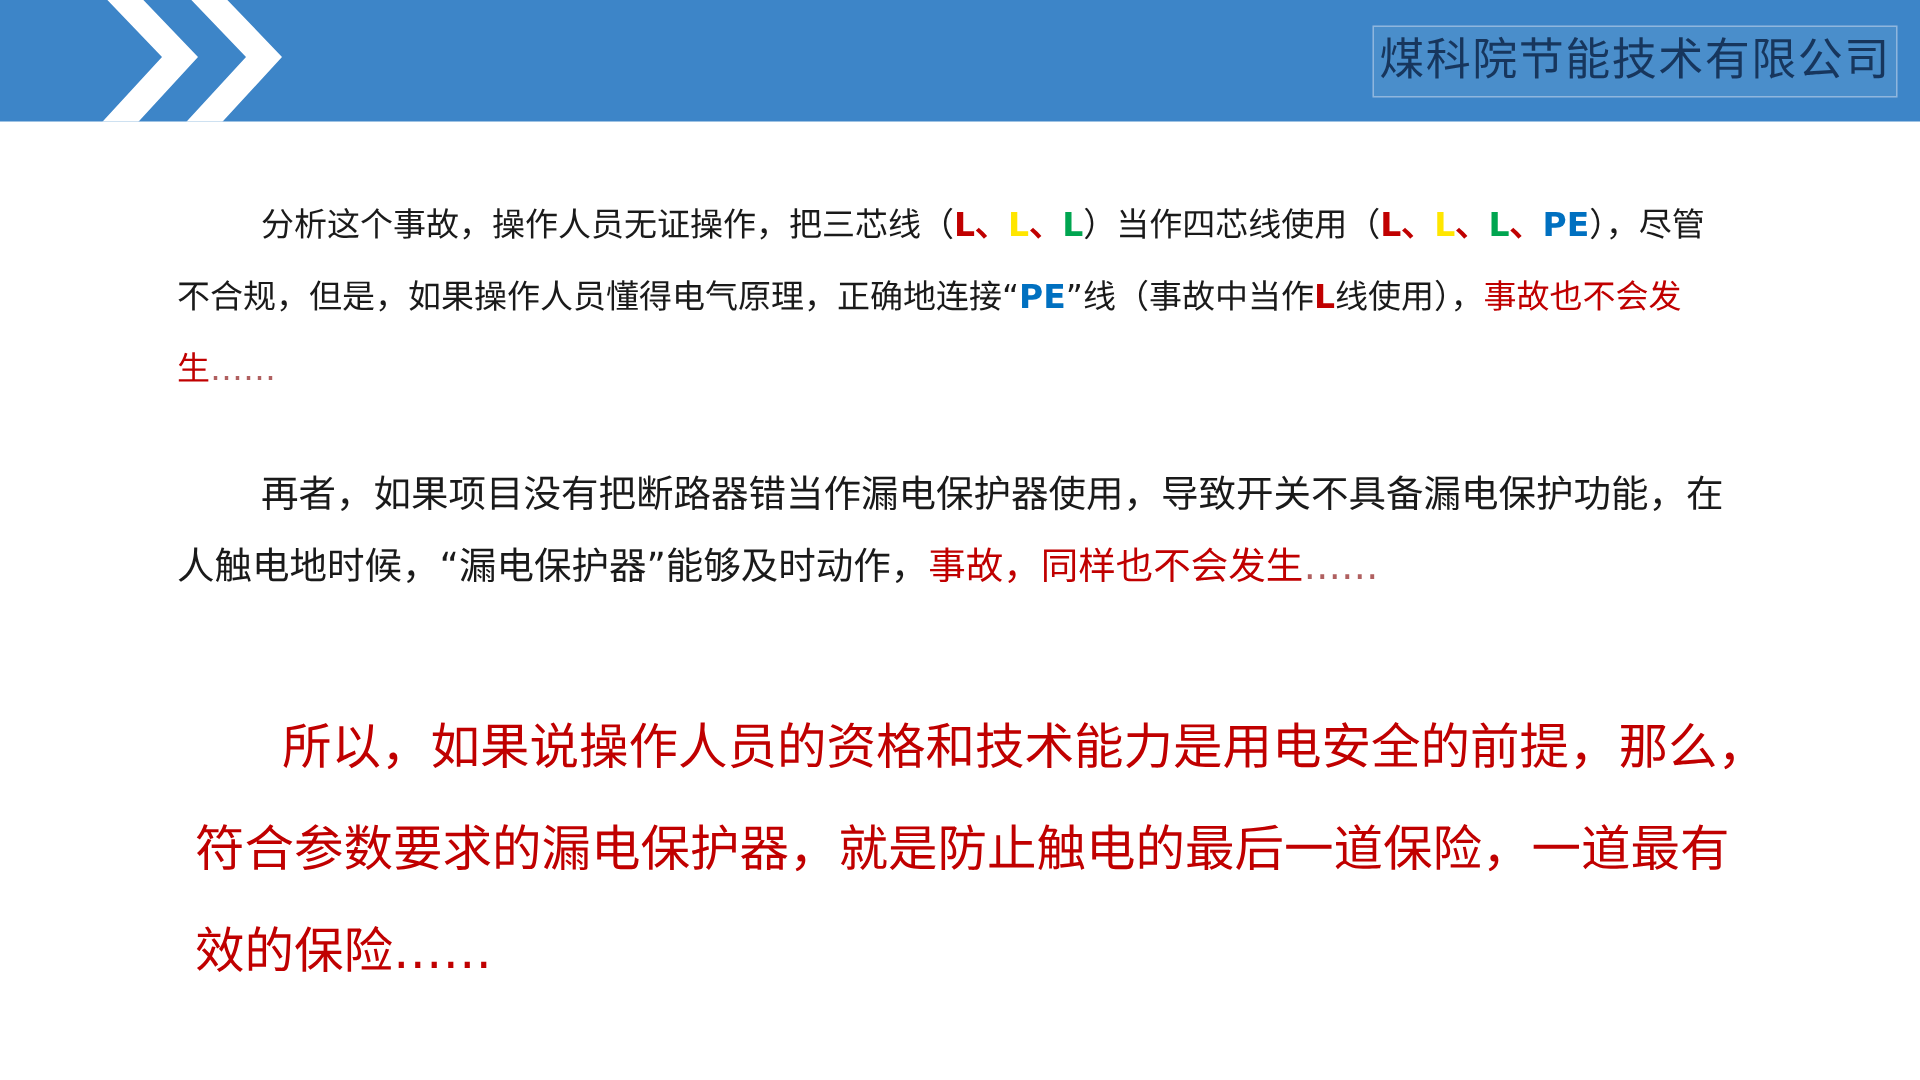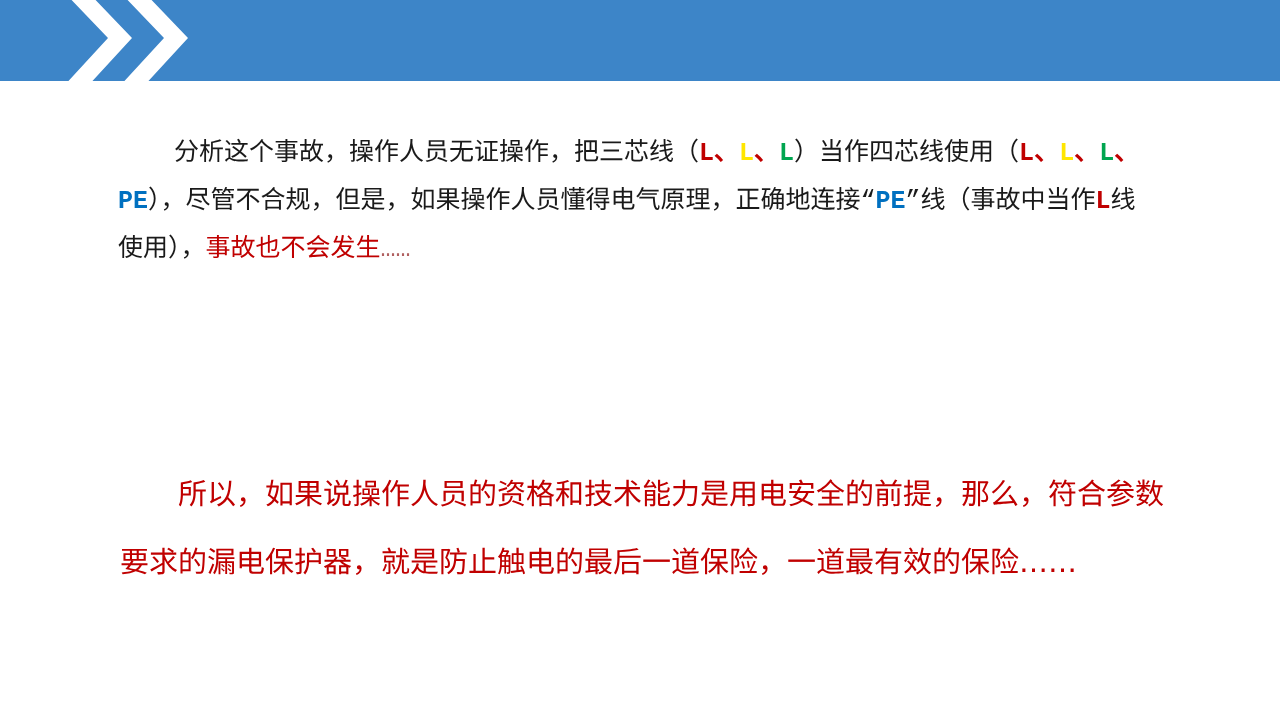--- a/index.html
+++ b/index.html
@@ -79,38 +79,37 @@
     position: absolute;
     font-family: "DejaVu Sans", "Liberation Sans", sans-serif;
     color: #1a1a1a;
     white-space: normal;
   }
 
   #para-1 {
     left: 118px;
     top: 24px;
     width: 1040px;
-    font-size: 25px;
+    font-size: 22px;
     line-height: 48px;
     text-indent: 56px;
-    font-family: Liberation Mono, monospace;
   }
   #para-2 {
     left: 118px;
     top: 200px;
     width: 1045px;
     font-size: 25px;
     line-height: 48px;
     text-indent: 56px;
   }
   #para-3 {
-    left: 120px;
+    left: 130px;
     top: 350px;
     width: 1055px;
-    font-size: 29px;
+    font-size: 33px;
     line-height: 68px;
     text-indent: 58px;
     color: #c00000;
   }
 
   .c-red    { color: #c00000; font-weight: bold; }
   .c-yellow { color: #ffe600; font-weight: bold; }
   .c-green  { color: #00a550; font-weight: bold; }
   .c-blue   { color: #0070c0; font-weight: bold; }
   .c-red-run { color: #c00000; }
@@ -122,22 +121,26 @@
 <div id="header-band">
 
   <div id="chevron-group">
     <svg width="170" height="90" viewBox="0 0 170 90" aria-hidden="true">
       <polygon points="32,-6 78,42 32,92 56,92 102,42 56,-6" fill="#ffffff"></polygon>
       <polygon points="88,-6 134,42 88,92 112,92 158,42 112,-6" fill="#ffffff"></polygon>
     </svg>
   </div>
 
 
+  <div id="company-name-box">
+    <span class="label">煤科院节能技术有限公司</span>
+  </div>
 </div>
 
 <div id="slide-body">
 
   <p class="para" id="para-1"><span>分析这个事故，操作人员无证操作，把三芯线（</span><span class="c-red">L</span><span class="c-red">、</span><span class="c-yellow">L</span><span class="c-red">、</span><span class="c-green">L</span><span>）当作四芯线使用（</span><span class="c-red">L</span><span class="c-red">、</span><span class="c-yellow">L</span><span class="c-red">、</span><span class="c-green">L</span><span class="c-red">、</span><span class="c-blue">PE</span><span>），尽管不合规，但是，如果操作人员懂得电气原理，正确地连接“</span><span class="c-blue">PE</span><span>”线（事故中当作</span><span class="c-red">L</span><span>线使用），</span><span class="c-red-run">事故也不会发生</span><span class="dots">……</span></p>
 
+  <p class="para" id="para-2"><span>再者，如果项目没有把断路器错当作漏电保护器使用，导致开关不具备漏电保护功能，在人触电地时候，“漏电保护器”能够及时动作，</span><span class="c-red-run">事故，同样也不会发生</span><span class="dots">……</span></p>
 
   <p class="para" id="para-3">所以，如果说操作人员的资格和技术能力是用电安全的前提，那么，符合参数要求的漏电保护器，就是防止触电的最后一道保险，一道最有效的保险……</p>
 
 </div>
 
 </body></html>

